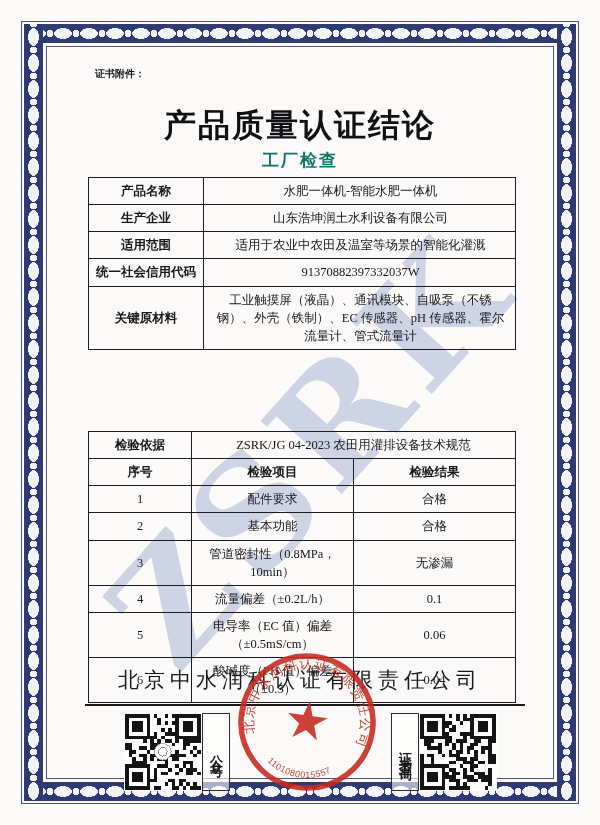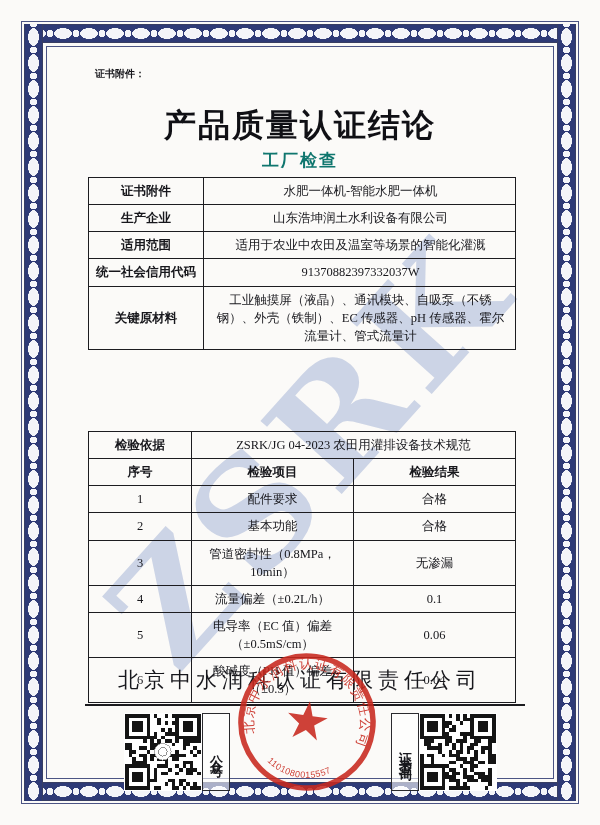--- a/index.html
+++ b/index.html
@@ -74,21 +74,21 @@
 
   <div class="watermark">ZSRK</div>
 
   <div class="abs attach">证书附件：</div>
   <div class="abs title">产品质量认证结论</div>
   <div class="abs sec-head factory">工厂检查</div>
 
   <table class="abs t-factory">
     <tbody>
         <tr class="short">
-      <td class="lbl">证书附件</td>
+      <td class="lbl">产品名称</td>
       <td class="val">水肥一体机-智能水肥一体机</td>
     </tr>
     <tr class="short">
       <td class="lbl">生产企业</td>
       <td class="val">山东浩坤润土水利设备有限公司</td>
     </tr>
     <tr class="short">
       <td class="lbl">适用范围</td>
       <td class="val">适用于农业中农田及温室等场景的智能化灌溉</td>
     </tr>

